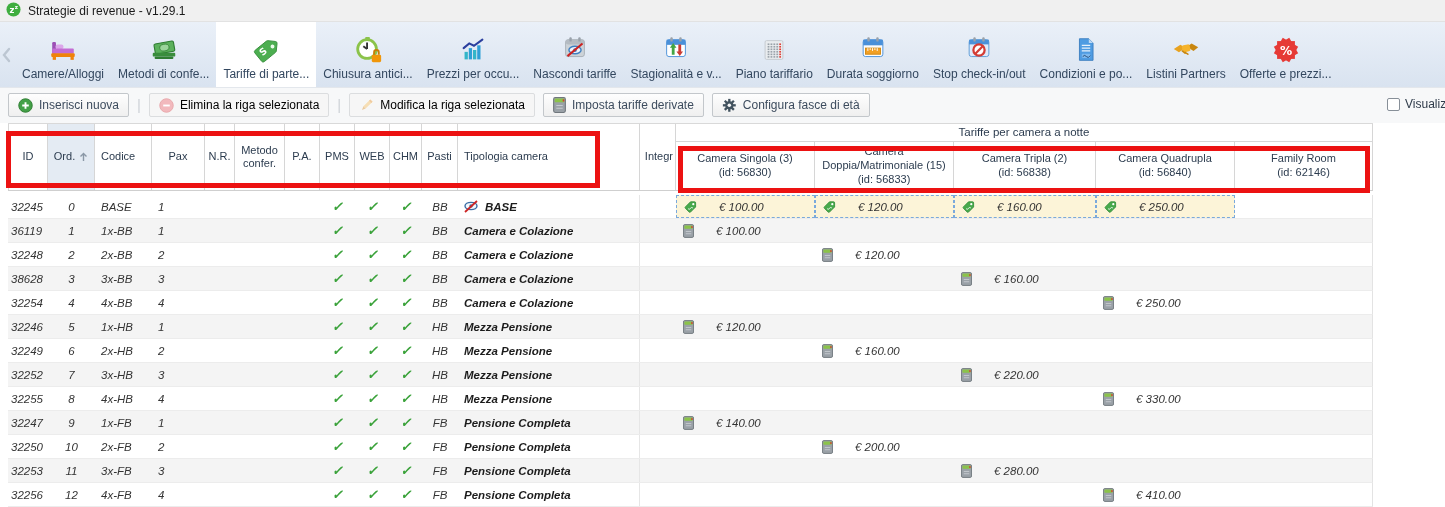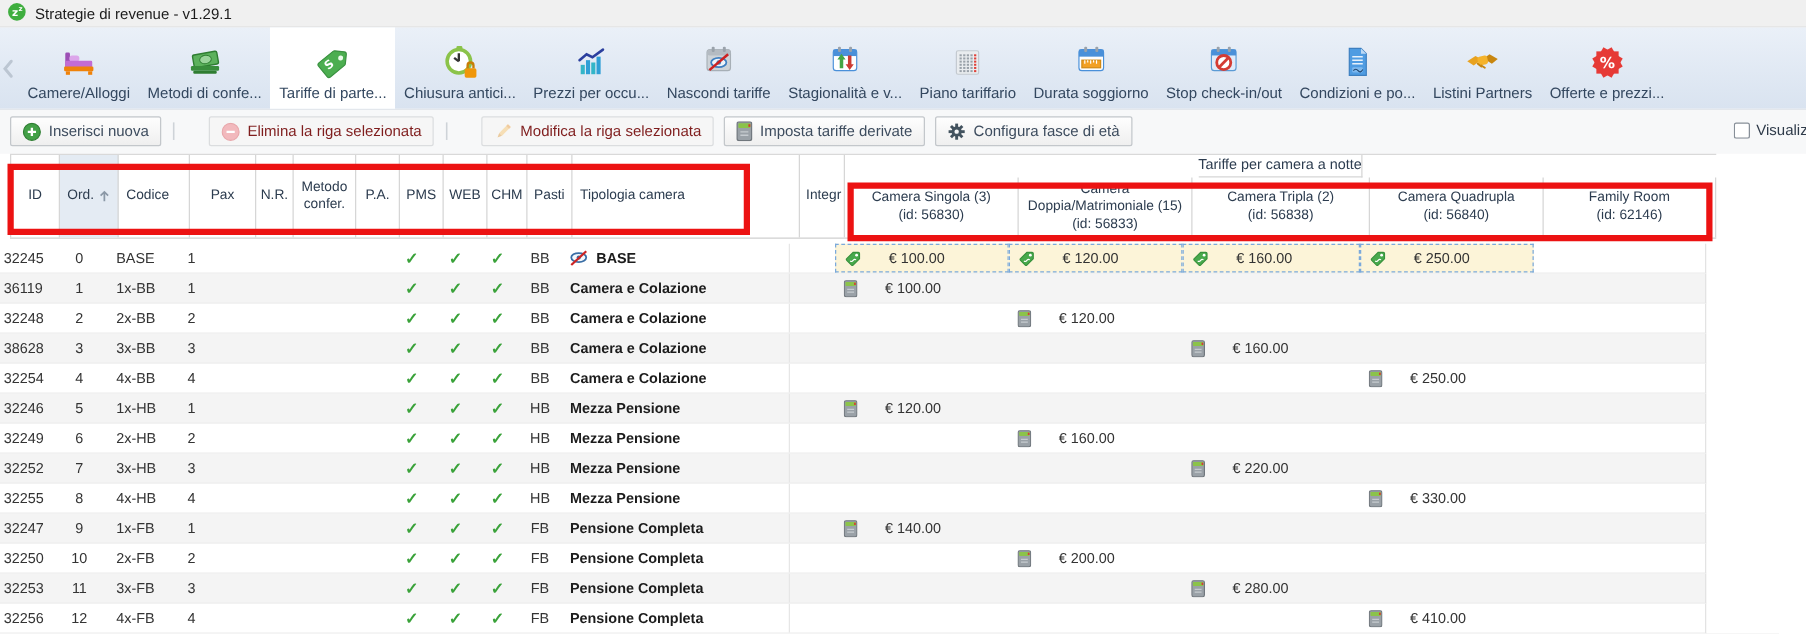--- a/index.html
+++ b/index.html
@@ -12,40 +12,40 @@
   .toolbar{height:66px;background:linear-gradient(#eaf0f8,#d9e3f0);display:flex;align-items:stretch;padding-left:15px;position:relative;border-bottom:1px solid #e3e7ec;box-sizing:border-box;}
   .tb-chevron{position:absolute;left:1px;top:25px;}
   .tb-item{display:flex;flex-direction:column;align-items:center;justify-content:flex-end;padding:4px 7px 6px;flex:0 0 auto;cursor:pointer;}
   .tb-item.selected{background:#fff;}
   .tb-ic{height:34px;display:flex;align-items:center;}
   .tb-label{font-size:12px;color:#33475f;white-space:nowrap;}
 
   
   .actionbar{height:35px;background:#f7f8f9;display:flex;align-items:flex-start;padding:5px 0 0 8px;gap:8px;position:relative;box-sizing:border-box;}
   .btn{display:inline-flex;align-items:center;gap:6px;height:24px;padding:0 9px;background:linear-gradient(#fefefe,#efefef);border:1px solid #c3c7cb;border-radius:2px;font-size:12px;color:#3d4c5e;white-space:nowrap;box-sizing:border-box;cursor:pointer;}
-  .btn.disabled{color:#7f1d1d;background:#f6f6f6;border-color:#dbdddf;cursor:default;margin-left:18px;}
+  .btn.disabled{color:#000000;background:#f6f6f6;border-color:#dbdddf;cursor:default;}
   .sep{color:#ced3d8;font-size:15px;line-height:24px;}
   .viz{position:absolute;left:1387px;top:9px;display:flex;align-items:center;gap:5px;font-size:12px;color:#2f3b4a;width:70px;overflow:hidden;white-space:nowrap;}
   .cb{width:11px;height:11px;border:1px solid #878f98;border-radius:2px;background:#fff;flex:none;}
 
   
   .grid{position:absolute;left:0;top:123px;width:1445px;}
   .thead{display:flex;height:68px;margin-left:8px;width:1365px;border-top:1px solid #d9d9d9;border-bottom:1px solid #cfcfcf;box-sizing:border-box;}
   .hc{border-right:1px solid #d6d6d6;box-sizing:border-box;display:flex;align-items:center;justify-content:center;font-size:11px;color:#2c3c4f;text-align:center;line-height:1.2;padding:0 2px;overflow:hidden;flex:none;}
   .hc.first{border-left:1px solid #d6d6d6;}
   .hc.la{justify-content:flex-start;text-align:left;padding-left:6px;}
   .hc.sorted{background:#e4ebf3;}
   .hc .sa{margin-left:4px;display:inline-flex;}
   .rates-head{display:flex;flex-direction:column;flex:none;}
   .rg-title{height:18px;border-bottom:1px solid #d6d6d6;display:flex;align-items:center;justify-content:center;font-size:11.5px;color:#2c3c4f;box-sizing:border-box;border-right:1px solid #d6d6d6;}
   .rg-cols{display:flex;height:49px;}
   .rhc{border-right:1px solid #d6d6d6;display:flex;flex-direction:column;align-items:center;justify-content:center;font-size:11px;color:#2c3c4f;text-align:center;line-height:1.25;box-sizing:border-box;padding:1px 3px;flex:none;overflow:hidden;}
 
   .hgap{height:4px;}
-  .tr{display:flex;height:24px;width:1365px;border-bottom:1px solid #ececec;box-sizing:border-box;background:#fff;border-right:1px solid #e3e3e3;}
+  .tr{display:flex;height:24px;margin-left:8px;width:1365px;border-bottom:1px solid #ececec;box-sizing:border-box;background:#fff;border-right:1px solid #e3e3e3;font-style:italic;}
   .tr.alt{background:#f4f4f4;}
   .td{display:flex;align-items:center;font-size:11.5px;color:#343434;box-sizing:border-box;overflow:hidden;flex:none;}
   .td.c{justify-content:center;}
   .td.l{padding-left:6px;}
   .td.pl2{padding-left:3px;}
   .td.tip{font-weight:bold;color:#1c1c1c;gap:6px;border-right:1px solid #e6e6e6;}
   .check{color:#3aa23a;font-size:13px;font-weight:bold;}
   .rc{display:flex;align-items:center;box-sizing:border-box;padding-left:7px;font-size:11.5px;color:#333;flex:none;overflow:hidden;}
   .rc .price{margin-left:22px;white-space:nowrap;}
   .rc.hl{background:#fcf4d8;border:1px dashed #7aa9dc;}
@@ -369,21 +369,21 @@
         </div>
         <div class="hc" style="width: 36px;">
           <span>Pasti</span>
         </div>
         <div class="hc la" style="width: 182px;">
           <span>Tipologia camera</span>
         </div>
         <div class="hc la" style="width: 36px; justify-content: flex-end;">
           <span>Integr</span>
         </div>
-        <div class="rates-head" style="width: 697px; align-items: center;">
+        <div class="rates-head" style="width: 697px;">
           <div class="rg-title">Tariffe per camera a notte</div>
           <div class="rg-cols">
             <div class="rhc" style="width: 139px;">
               <span style="max-width:131px">Camera Singola (3)</span>
               <span>(id: 56830)</span>
             </div>
             <div class="rhc" style="width: 139px;">
               <span style="max-width:131px">Camera Doppia/Matrimoniale (15)</span>
               <span>(id: 56833)</span>
             </div>

